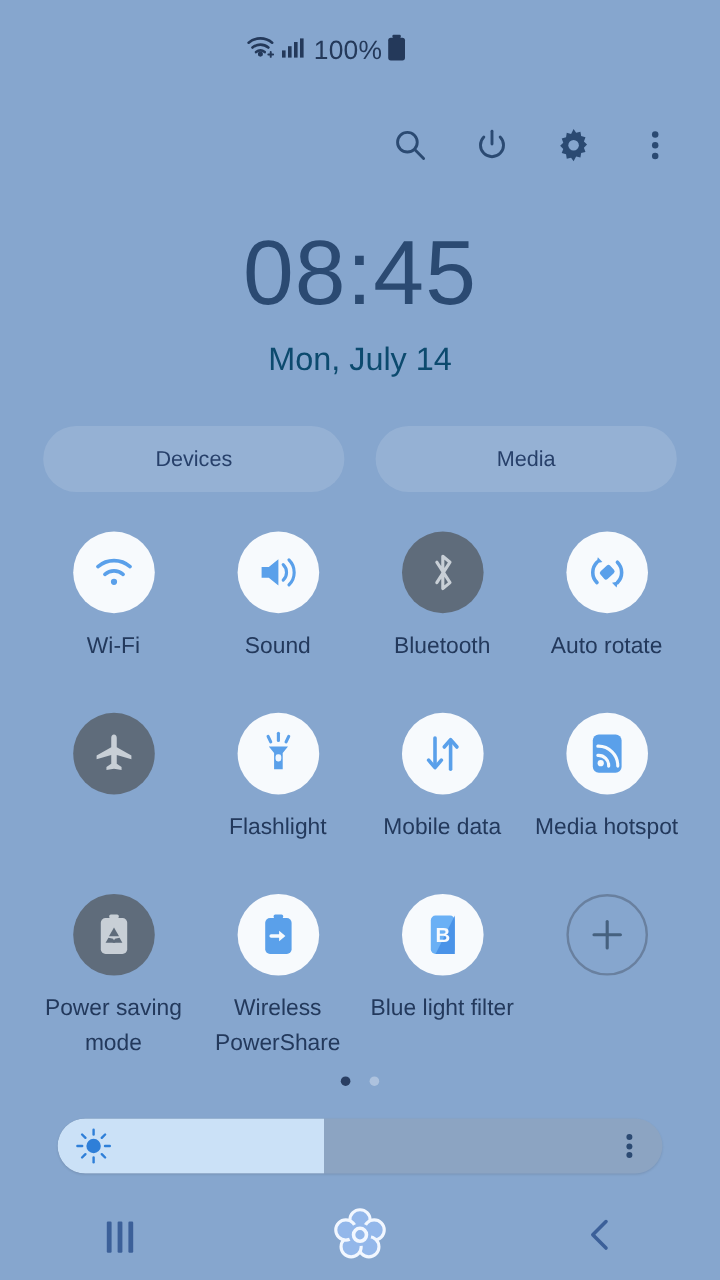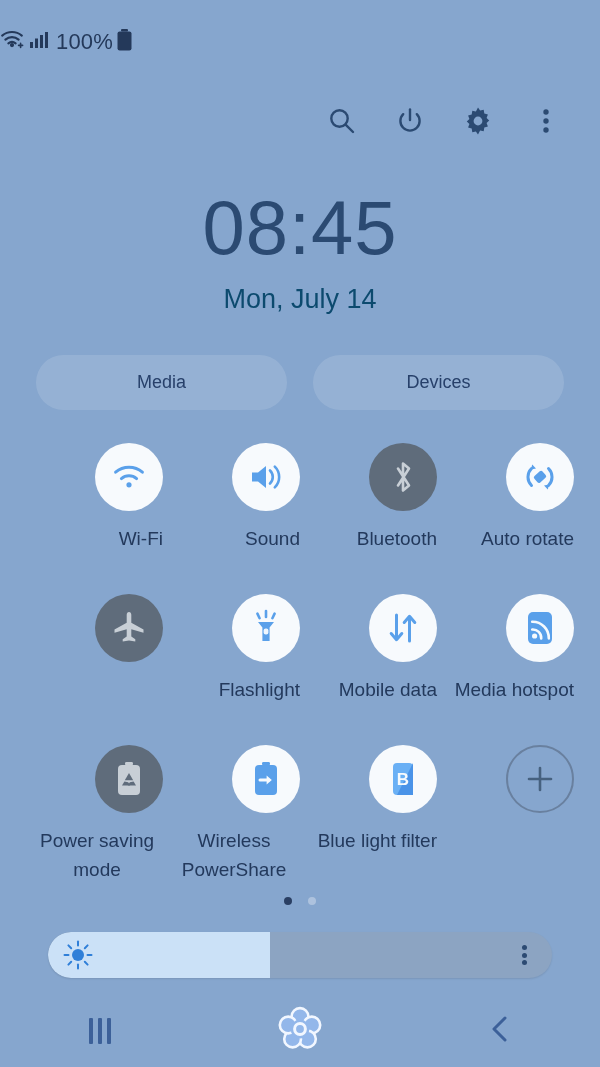--- a/index.html
+++ b/index.html
@@ -23,21 +23,21 @@
   }
 
   
   #status-bar {
     position: absolute;
     top: 0; left: 0;
     width: 600px;
     height: 84px;
     display: flex;
     align-items: center;
-    justify-content: flex-start;
+    justify-content: center;
     padding-right: 56px;
     box-sizing: border-box;
   }
   #status-bar .sb-group {
     display: flex;
     align-items: center;
     gap: 3px;
   }
   .sb-battery-text {
     font-size: 22px;
@@ -118,21 +118,21 @@
     top: 443px;
     left: 26px;
     width: 548px;
     display: grid;
     grid-template-columns: repeat(4, 1fr);
     grid-auto-rows: 151px;
   }
   .tile {
     display: flex;
     flex-direction: column;
-    align-items: flex-end;
+    align-items: center;
     cursor: pointer;
   }
   .tile-circle {
     width: 68px;
     height: 68px;
     border-radius: 50%;
     display: flex;
     align-items: center;
     justify-content: center;
     flex: none;
@@ -311,22 +311,22 @@
       </svg>
     </div>
   </div>
 
   <div id="clock-area">
     <div id="clock-time">08:45</div>
     <div id="clock-date">Mon, July 14</div>
   </div>
 
   <div id="pill-row">
+    <div class="pill">Devices</div>
     <div class="pill">Media</div>
-    <div class="pill">Devices</div>
   </div>
 
   <div id="tiles">
 
     <div class="tile">
       <div class="tile-circle on">
         <svg width="40" height="34" viewBox="0 0 40 34">
           <path d="M20 27.4a2.6 2.6 0 1 0 0-5.2 2.6 2.6 0 0 0 0 5.2z" fill="#5aa0ea"></path>
           <path d="M12.4 18.6a11.6 11.6 0 0 1 15.2 0" stroke="#5aa0ea" stroke-width="3" fill="none" stroke-linecap="round"></path>
           <path d="M6.6 12.2a20.4 20.4 0 0 1 26.8 0" stroke="#5aa0ea" stroke-width="3" fill="none" stroke-linecap="round"></path>

